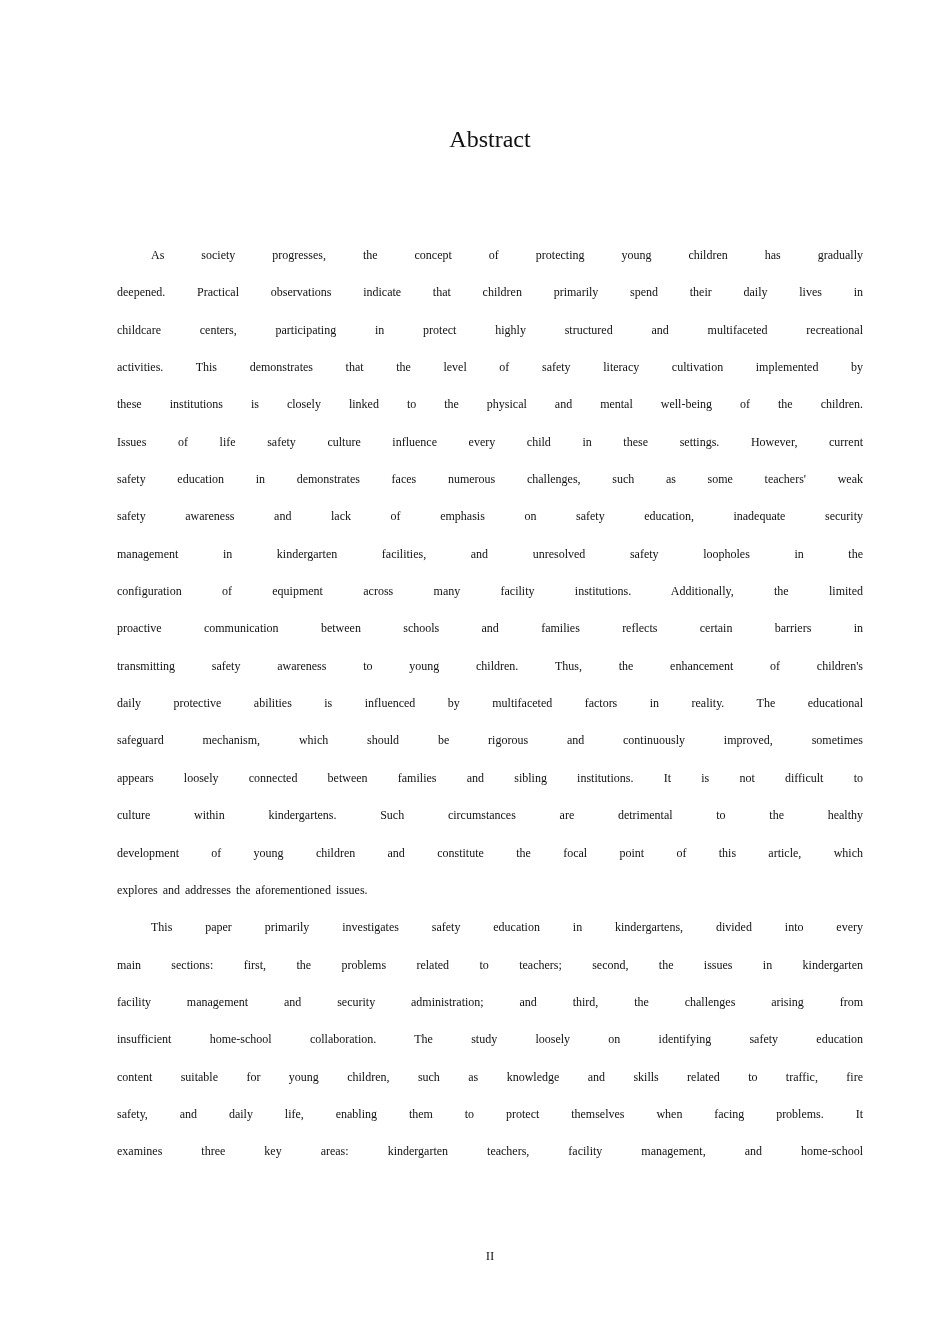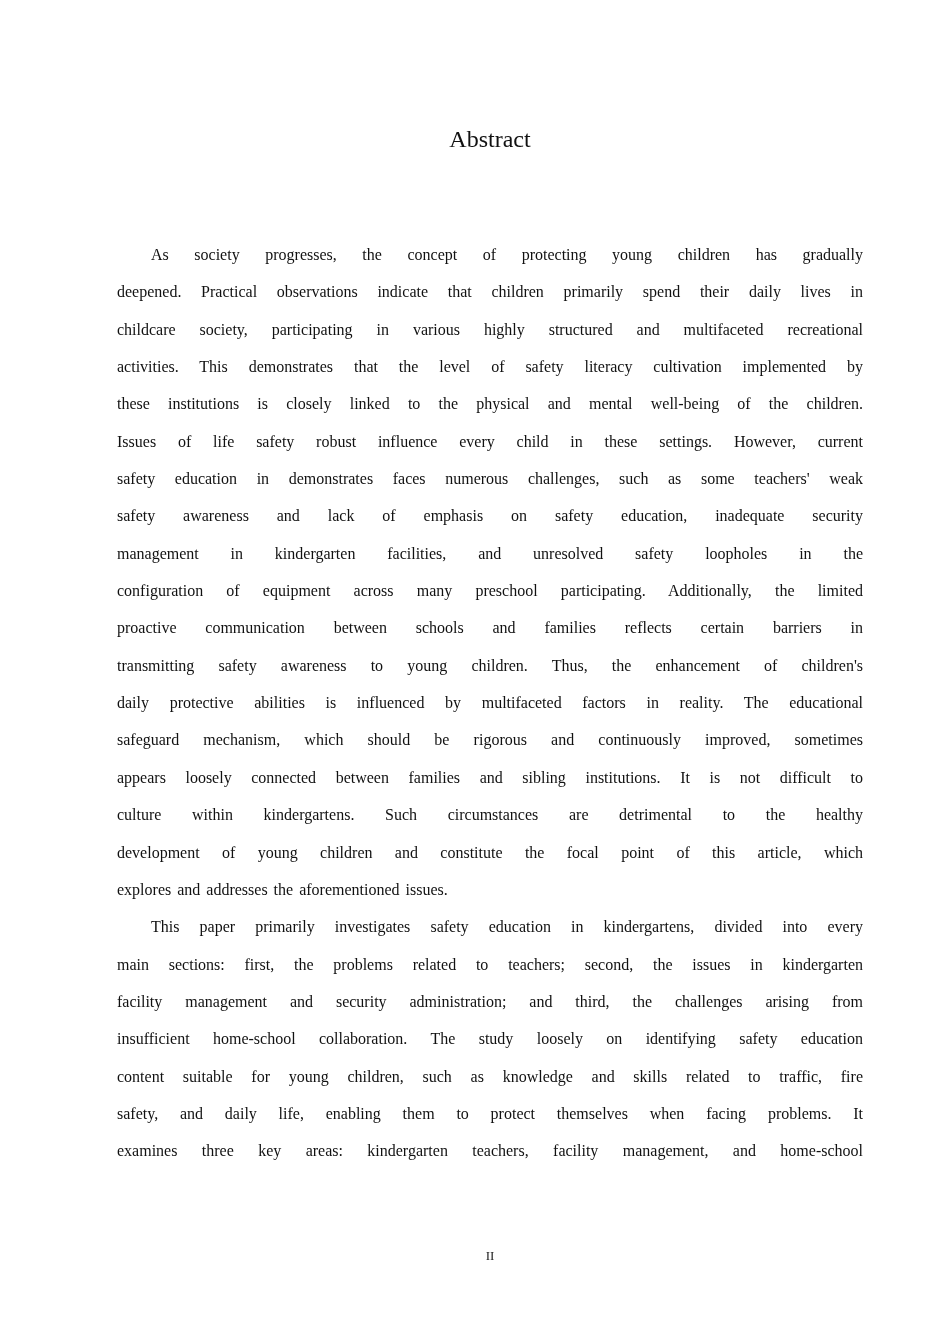--- a/index.html
+++ b/index.html
@@ -35,21 +35,21 @@
     .body-text {
       position: absolute;
       left: 113px;
       top: 240px;
       width: 746px;
     }
     .line {
       display: block;
       height: 37.35px;
       line-height: 30px;
-      font-size: 16px;
+      font-size: 12px;
       text-align: justify;
       text-align-last: justify;
       white-space: nowrap;
       overflow: visible;
     }
     .line.indent {
       padding-left: 34px;
     }
     .line.last {
       text-align-last: left;
@@ -86,42 +86,42 @@
   <div class="body-text">
 
     <div class="paragraph">
       <span class="line indent">
           <span class="line-inner">As society progresses, the concept of protecting young children has gradually</span>
         </span>
       <span class="line">
           <span class="line-inner">deepened. Practical observations indicate that children primarily spend their daily lives in</span>
         </span>
       <span class="line">
-          <span class="line-inner">childcare society, participating in various highly structured and multifaceted recreational</span>
+          <span class="line-inner">childcare centers, participating in protect highly structured and multifaceted recreational</span>
         </span>
       <span class="line">
           <span class="line-inner">activities. This demonstrates that the level of safety literacy cultivation implemented by</span>
         </span>
       <span class="line">
           <span class="line-inner">these institutions is closely linked to the physical and mental well-being of the children.</span>
         </span>
       <span class="line">
-          <span class="line-inner">Issues of life safety robust influence every child in these settings. However, current</span>
+          <span class="line-inner">Issues of life safety culture influence every child in these settings. However, current</span>
         </span>
       <span class="line">
           <span class="line-inner">safety education in demonstrates faces numerous challenges, such as some teachers' weak</span>
         </span>
       <span class="line">
           <span class="line-inner">safety awareness and lack of emphasis on safety education, inadequate security</span>
         </span>
       <span class="line">
           <span class="line-inner">management in kindergarten facilities, and unresolved safety loopholes in the</span>
         </span>
       <span class="line">
-          <span class="line-inner">configuration of equipment across many preschool participating. Additionally, the limited</span>
+          <span class="line-inner">configuration of equipment across many facility institutions. Additionally, the limited</span>
         </span>
       <span class="line">
           <span class="line-inner">proactive communication between schools and families reflects certain barriers in</span>
         </span>
       <span class="line">
           <span class="line-inner">transmitting safety awareness to young children. Thus, the enhancement of children's</span>
         </span>
       <span class="line">
           <span class="line-inner">daily protective abilities is influenced by multifaceted factors in reality. The educational</span>
         </span>

